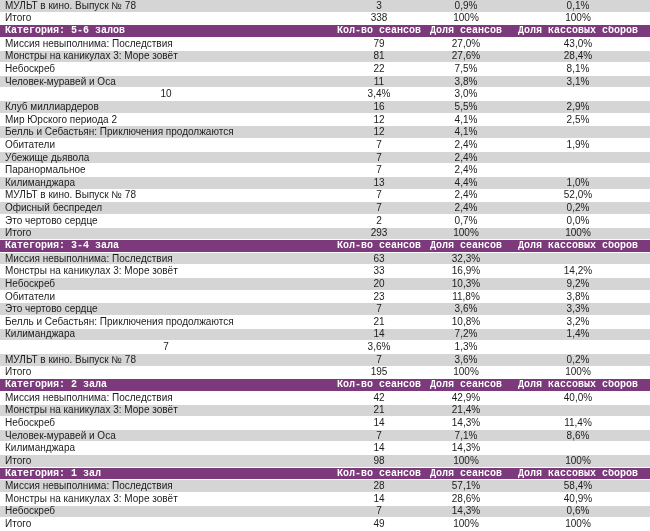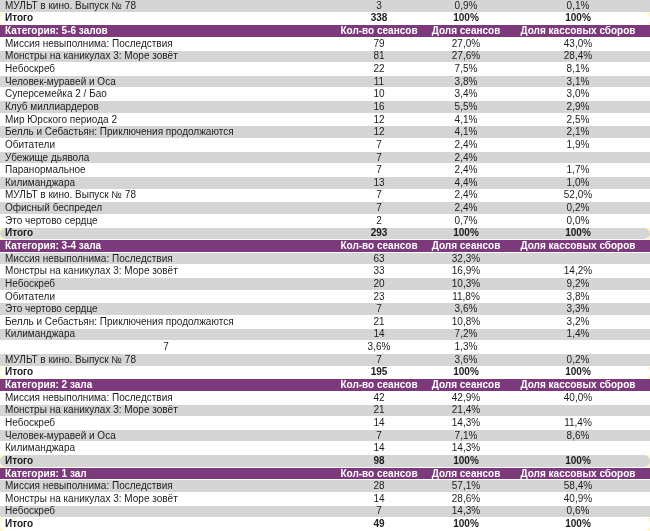--- a/index.html
+++ b/index.html
@@ -17,23 +17,23 @@
   }
   .row{
     flex:1 1 0;min-height:0;
     display:grid;grid-template-columns:332px 94px 80px 144px;
     align-items:center;
     font-size:10px;line-height:1;color:var(--text);
     background:var(--row-white);
     border-bottom:1px solid #ffffff;box-sizing:border-box;
   }
   .row.gray{background:var(--stripe);}
-  .row.total{font-weight:bold;border-radius:6px;}
+  .row.total{font-weight:normal;}
   .row.header{
-    background:var(--header-bg);color:var(--header-text);font-weight:bold;
+    background:var(--header-bg);color:var(--header-text);font-weight:bold;font-family:Liberation Mono, monospace;
   }
   .cell{white-space:nowrap;overflow:hidden;}
   .cell-title{padding-left:5px;text-align:left;}
   .num{text-align:center;}
 </style>
 </head>
 <body>
 
 <div class="report">
     <div class="row gray">
@@ -72,59 +72,56 @@
       <div class="cell num">7,5%</div>
       <div class="cell num">8,1%</div>
     </div>
     <div class="row gray">
       <div class="cell cell-title">Человек-муравей и Оса</div>
       <div class="cell num">11</div>
       <div class="cell num">3,8%</div>
       <div class="cell num">3,1%</div>
     </div>
     <div class="row">
-      <div class="cell cell-title">Суперсемейка 2 / Бао</div>
       <div class="cell num">10</div>
       <div class="cell num">3,4%</div>
       <div class="cell num">3,0%</div>
     </div>
     <div class="row gray">
       <div class="cell cell-title">Клуб миллиардеров</div>
       <div class="cell num">16</div>
       <div class="cell num">5,5%</div>
       <div class="cell num">2,9%</div>
     </div>
     <div class="row">
       <div class="cell cell-title">Мир Юрского периода 2</div>
       <div class="cell num">12</div>
       <div class="cell num">4,1%</div>
       <div class="cell num">2,5%</div>
     </div>
     <div class="row gray">
       <div class="cell cell-title">Белль и Себастьян: Приключения продолжаются</div>
       <div class="cell num">12</div>
       <div class="cell num">4,1%</div>
-      <div class="cell num">2,1%</div>
     </div>
     <div class="row">
       <div class="cell cell-title">Обитатели</div>
       <div class="cell num">7</div>
       <div class="cell num">2,4%</div>
       <div class="cell num">1,9%</div>
     </div>
     <div class="row gray">
       <div class="cell cell-title">Убежище дьявола</div>
       <div class="cell num">7</div>
       <div class="cell num">2,4%</div>
     </div>
     <div class="row">
       <div class="cell cell-title">Паранормальное</div>
       <div class="cell num">7</div>
       <div class="cell num">2,4%</div>
-      <div class="cell num">1,7%</div>
     </div>
     <div class="row gray">
       <div class="cell cell-title">Килиманджара</div>
       <div class="cell num">13</div>
       <div class="cell num">4,4%</div>
       <div class="cell num">1,0%</div>
     </div>
     <div class="row">
       <div class="cell cell-title">МУЛЬТ в кино. Выпуск № 78</div>
       <div class="cell num">7</div>

